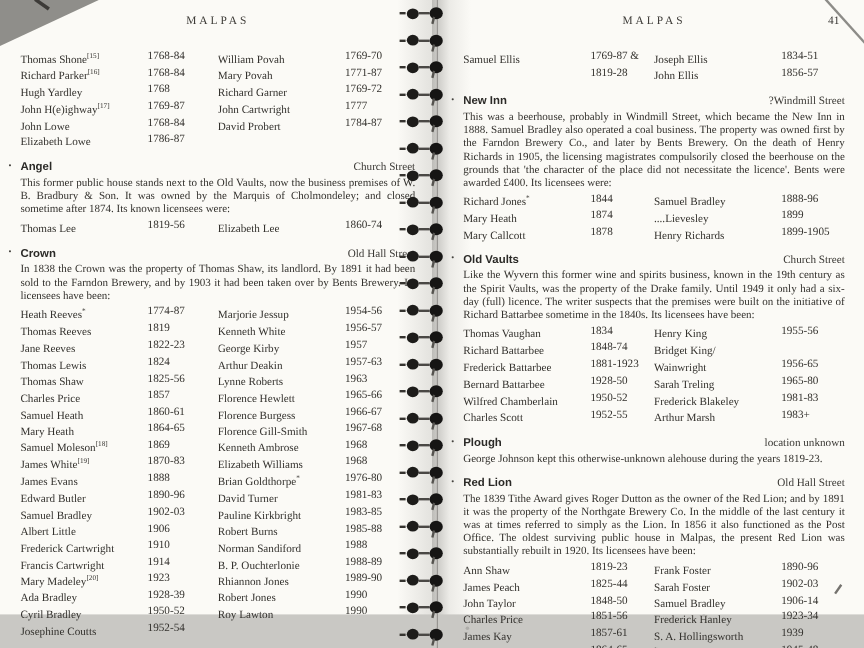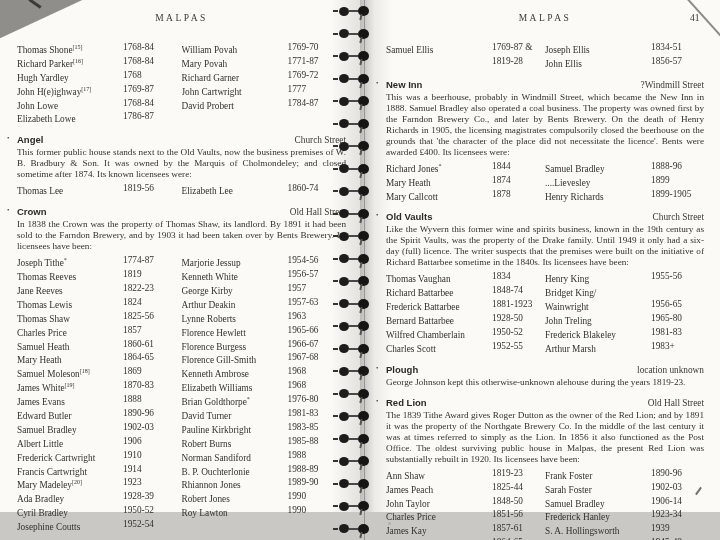--- a/index.html
+++ b/index.html
@@ -150,21 +150,21 @@
       <div class="sec-head">
         <span class="bullet">•</span>
         <span class="sec-title">Crown</span>
         <span class="street">Old Hall Street</span>
       </div>
       <div class="sec-body">In 1838 the Crown was the property of Thomas Shaw, its landlord. By 1891 it had been sold to the Farndon Brewery, and by 1903 it had been taken over by Bents Brewery. Its licensees have been:</div>
       <div class="lic-table">
         <div class="lic-col">
 
             <div class="lic-row">
-              <span class="lic-name"><span>Joseph Tithe</span><sup>*</sup></span>
+              <span class="lic-name"><span>Heath Reeves</span><sup>*</sup></span>
               <span class="lic-years">1774-87</span>
             </div>
 
             <div class="lic-row">
               <span class="lic-name"><span>Thomas Reeves</span><sup></sup></span>
               <span class="lic-years">1819</span>
             </div>
 
             <div class="lic-row">
               <span class="lic-name"><span>Jane Reeves</span><sup></sup></span>
@@ -489,21 +489,21 @@
               <span class="lic-name"><span>Bridget King/</span><sup></sup></span>
               <span class="lic-years"></span>
             </div>
 
             <div class="lic-row">
               <span class="lic-name"><span>Wainwright</span><sup></sup></span>
               <span class="lic-years">1956-65</span>
             </div>
 
             <div class="lic-row">
-              <span class="lic-name"><span>John Treling</span><sup></sup></span>
+              <span class="lic-name"><span>Sarah Treling</span><sup></sup></span>
               <span class="lic-years">1965-80</span>
             </div>
 
             <div class="lic-row">
               <span class="lic-name"><span>Frederick Blakeley</span><sup></sup></span>
               <span class="lic-years">1981-83</span>
             </div>
 
             <div class="lic-row">
               <span class="lic-name"><span>Arthur Marsh</span><sup></sup></span>

